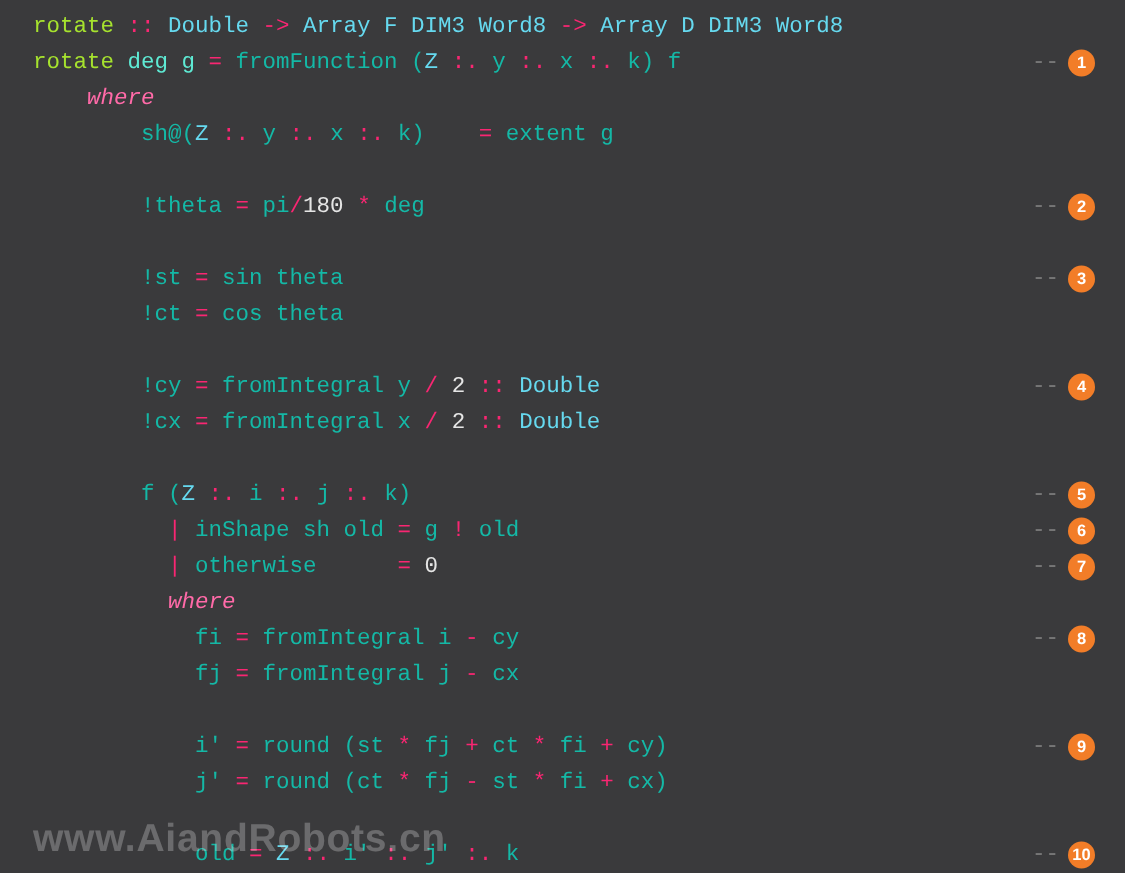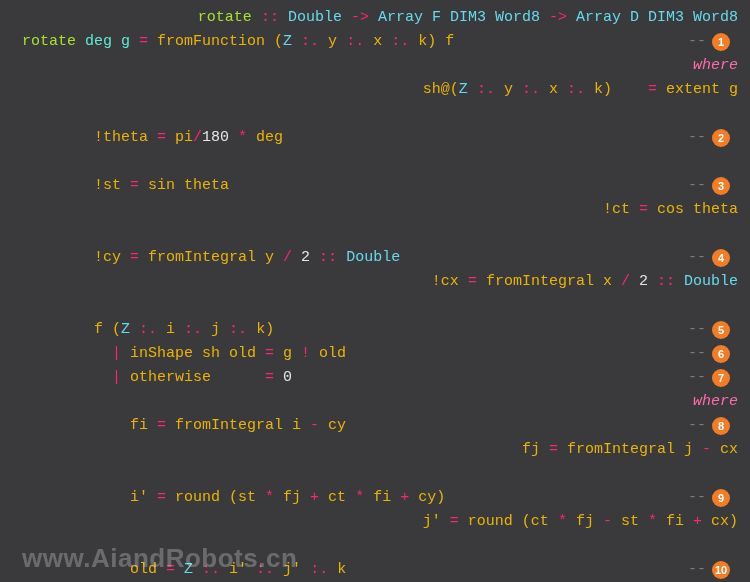--- a/index.html
+++ b/index.html
@@ -14,21 +14,21 @@
     line-height: 24px;
     color: #c8c8c8;
   }
   .code-area {
     padding: 6px 12px 6px 22px;
     white-space: pre;
     position: relative;
   }
   .line {
     display: flex;
-    justify-content: flex-end;
+    justify-content: flex-start;
     align-items: center;
     height: 24px;
   }
   .content { flex: 0 0 auto; }
   .anno {
     display: flex;
     align-items: center;
     margin-left: auto;
     padding-right: 8px;
   }
@@ -48,21 +48,21 @@
     font-size: 11px;
     font-weight: bold;
     font-family: Arial, sans-serif;
   }
   
   .fn  { color: #a6e22e; }   
   .ty  { color: #66d9ef; }   
   .op  { color: #f92672; }   
   .kw  { color: #ff6aa8; font-style: italic; } 
   .num { color: #e5e5e5; }   
-  .pun { color: #eab308; }
+  .pun { color: #14b8a6; }
   .arg { color: #5eead4; }
   .watermark {
     position: absolute;
     left: 22px;
     bottom: 12px;
     color: rgba(255,255,255,0.25);
     font-family: Arial, sans-serif;
     font-size: 26px;
     font-weight: bold;
     letter-spacing: 0.5px;

